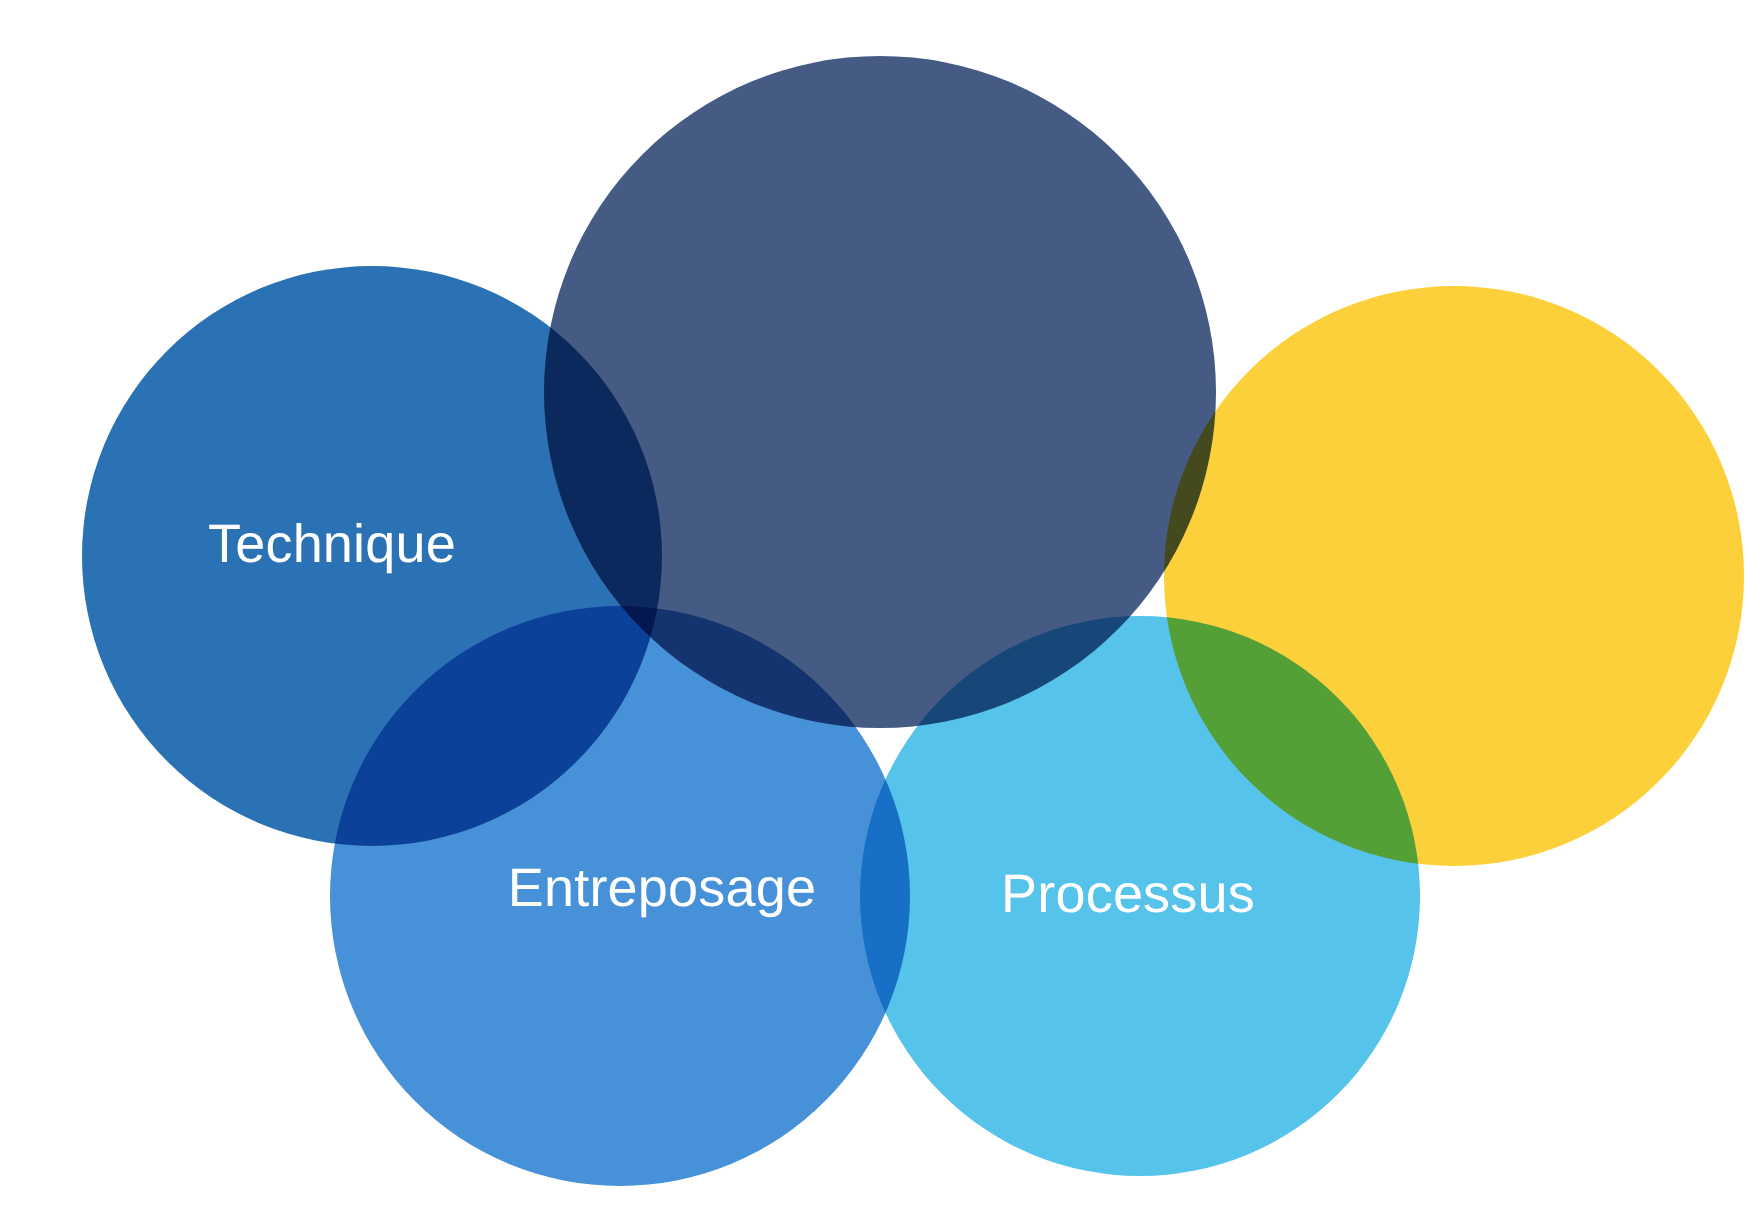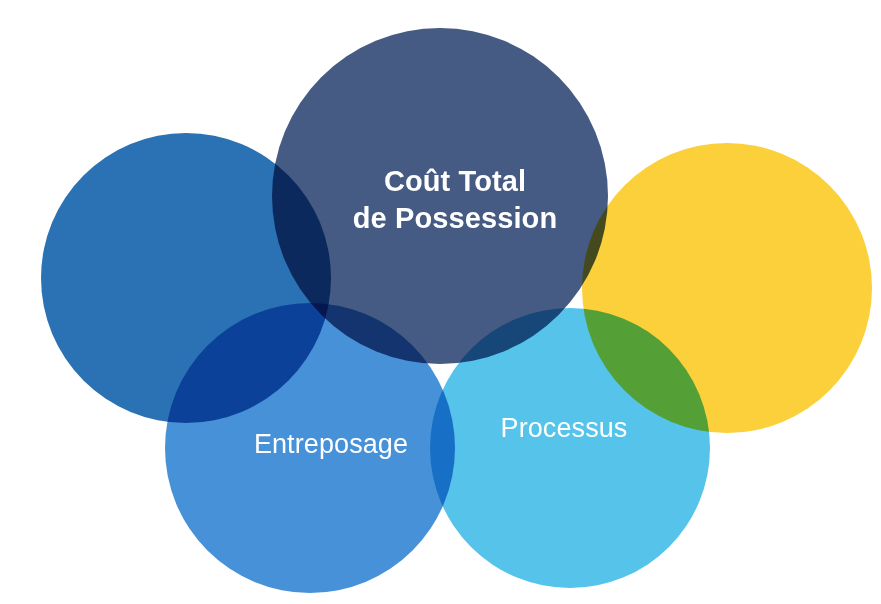--- a/index.html
+++ b/index.html
@@ -64,22 +64,21 @@
 
     <circle class="lobe" cx="310" cy="448" r="145" fill="#4691D8"></circle>
 
     <circle class="lobe" cx="570" cy="448" r="140" fill="#55C3EA"></circle>
 
     <circle class="lobe" cx="727" cy="288" r="145" fill="#FBD03A"></circle>
 
     <circle class="lobe" cx="440" cy="196" r="168" fill="#455B83"></circle>
   </svg>
 
+  <div class="label label-outer" style="left: 166px; top: 272px; color: rgb(255, 255, 255); font-weight: normal;">Technique</div>
 
-  <div class="label label-center" style="left: 455px; top: 200px; color: rgb(255, 255, 255); font-weight: bold;">Coût Total
-de Possession</div>
 
 
   <div class="label label-outer" style="left: 331px; top: 444px; color: rgb(255, 255, 255); font-weight: normal;">Entreposage</div>
 
-  <div class="label label-outer" style="left: 564px; top: 428px; color: rgb(255, 255, 255); font-weight: normal;">Processus</div>
+  <div class="label label-outer" style="left: 564px; top: 447px; color: rgb(255, 255, 255); font-weight: normal;">Processus</div>
 
 </div>
 
 </body></html>

